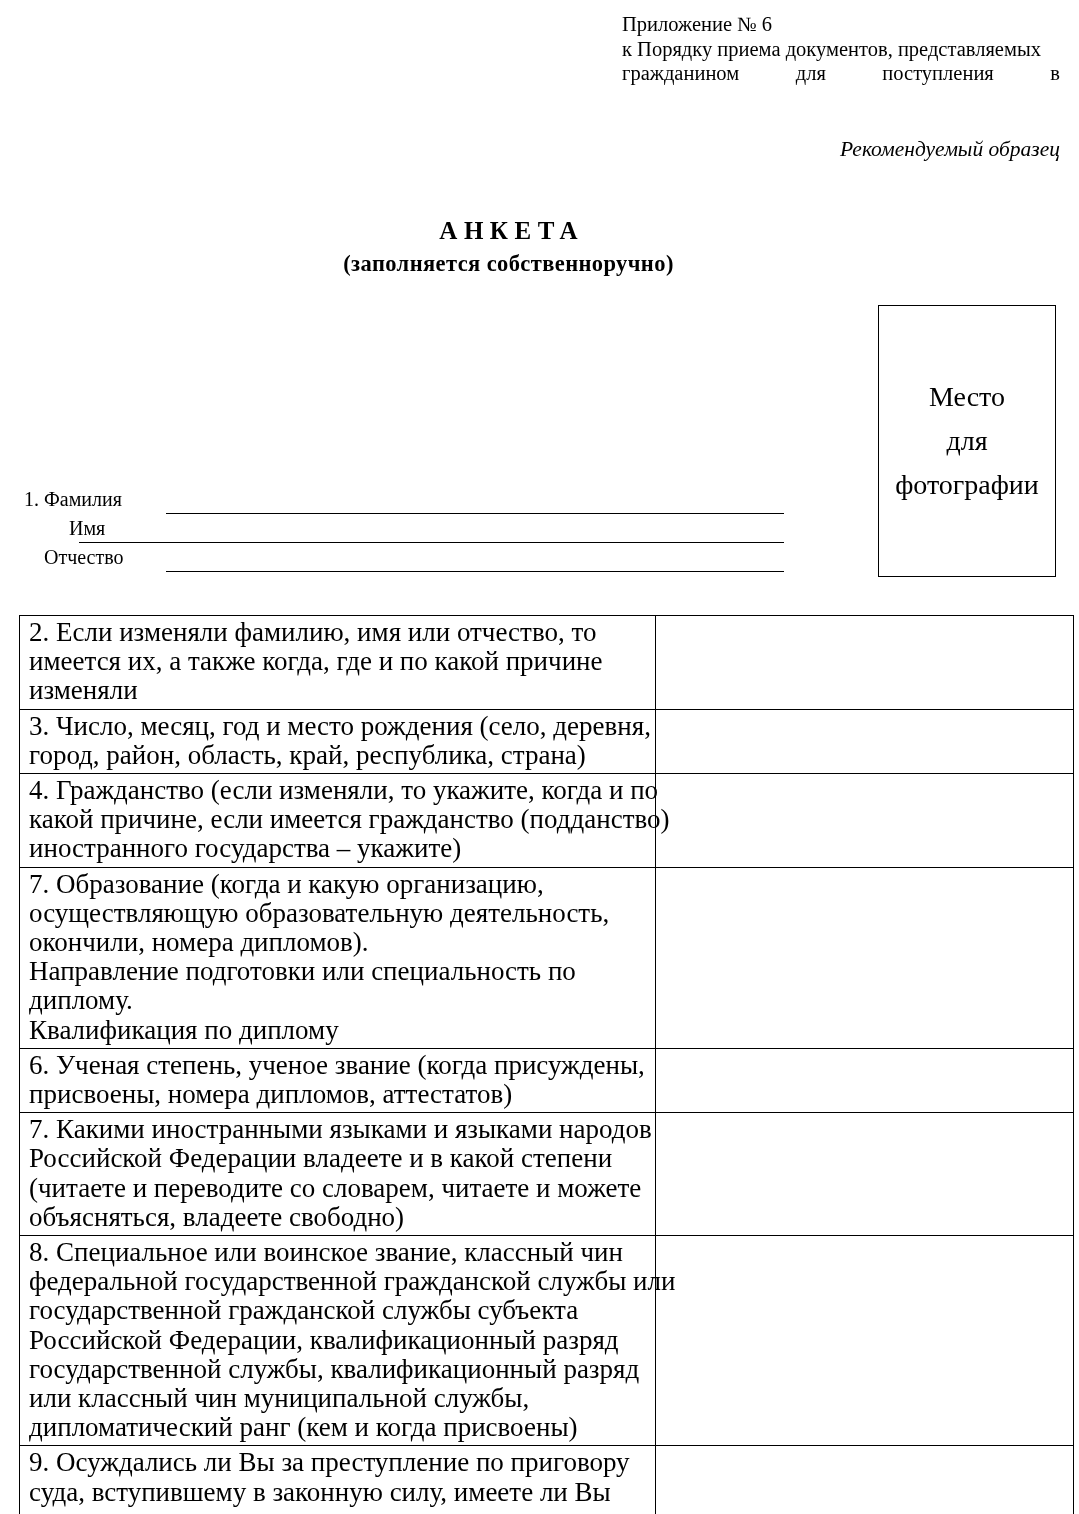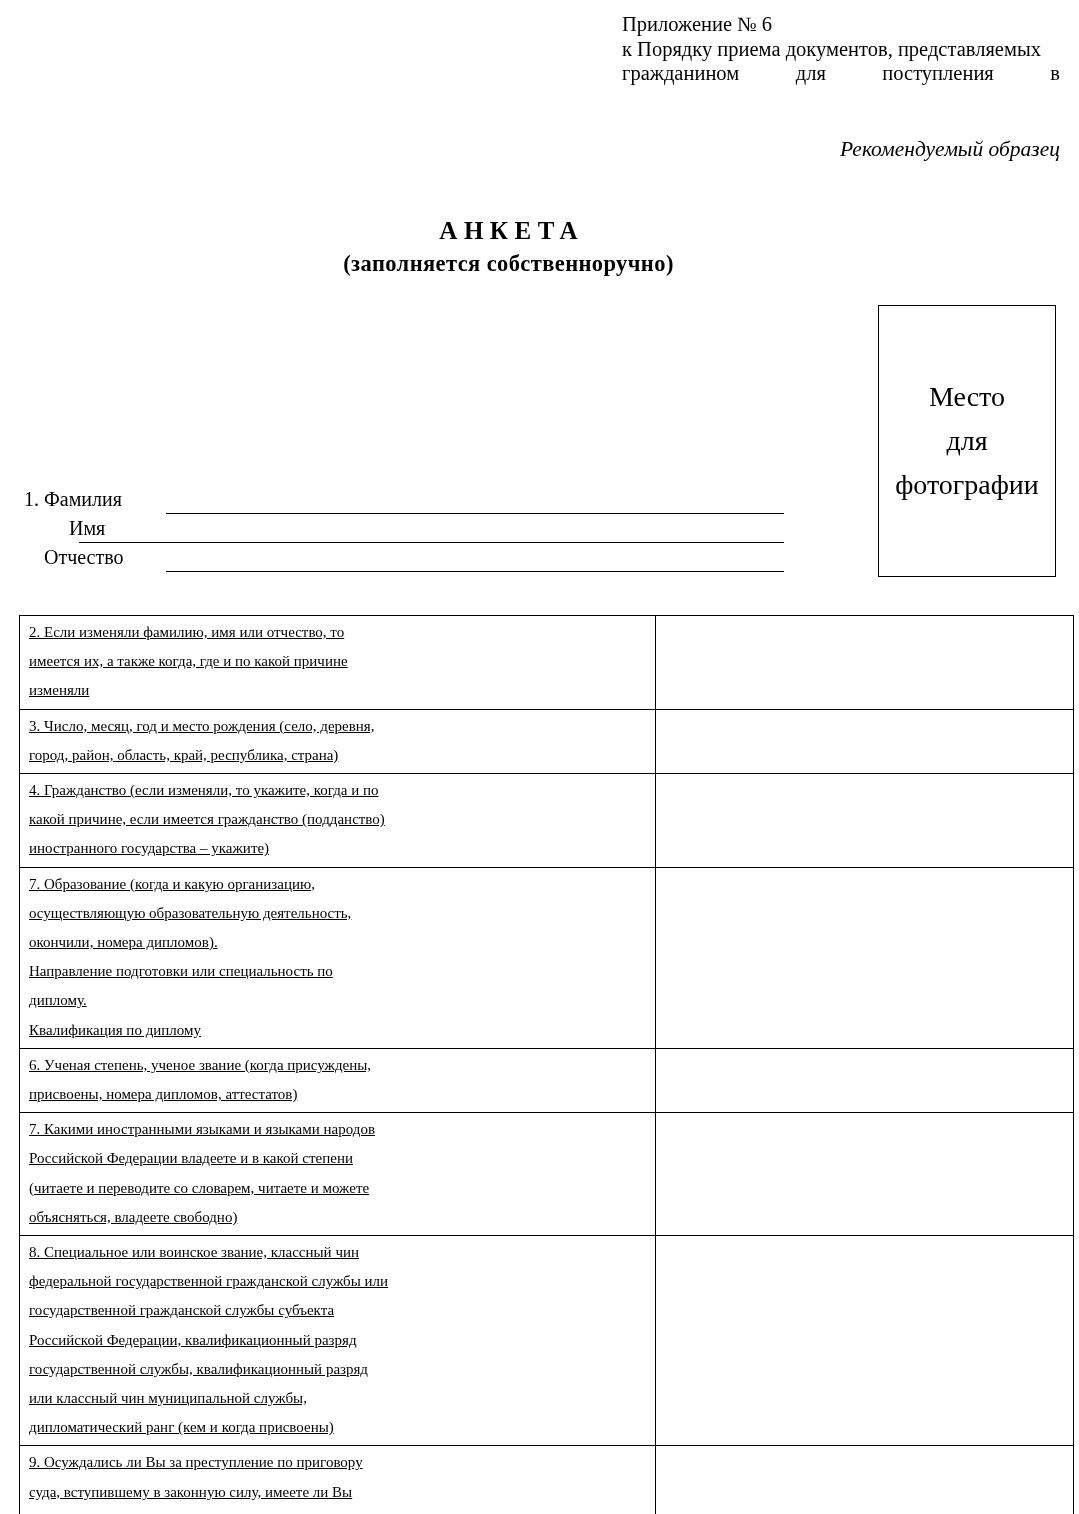--- a/index.html
+++ b/index.html
@@ -136,24 +136,23 @@
     border-collapse: collapse;
     table-layout: fixed;
   }
   .form-table td {
     border: 1.5px solid #000;
     vertical-align: top;
     padding: 0;
   }
   .form-table td.q-cell {
     width: 622px;
-    font-size: 15px;
+    font-size: 27px;
     line-height: 29.2px;
     padding: 2px 4px 3px 9px;
-    text-decoration: underline;
   }
   .form-table td.a-cell {
     width: 417px;
   }
   .q-line { display: block; white-space: nowrap; }
 </style>
 </head>
 <body>
 
 <div class="doc-header">

